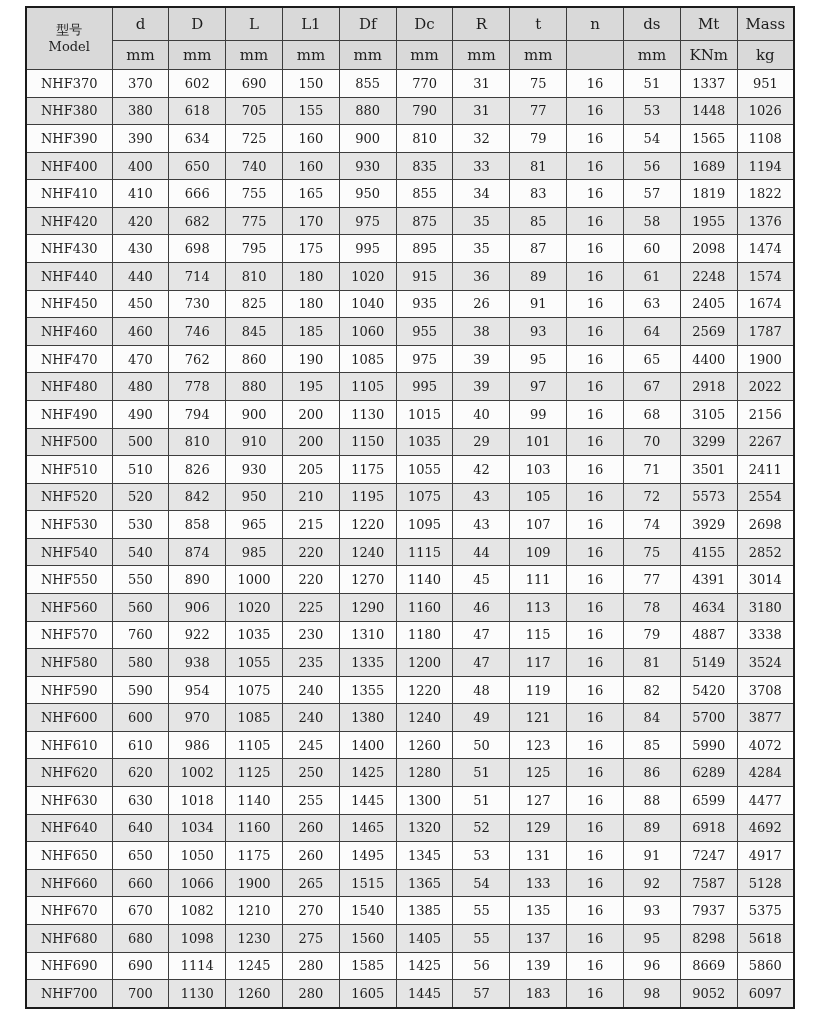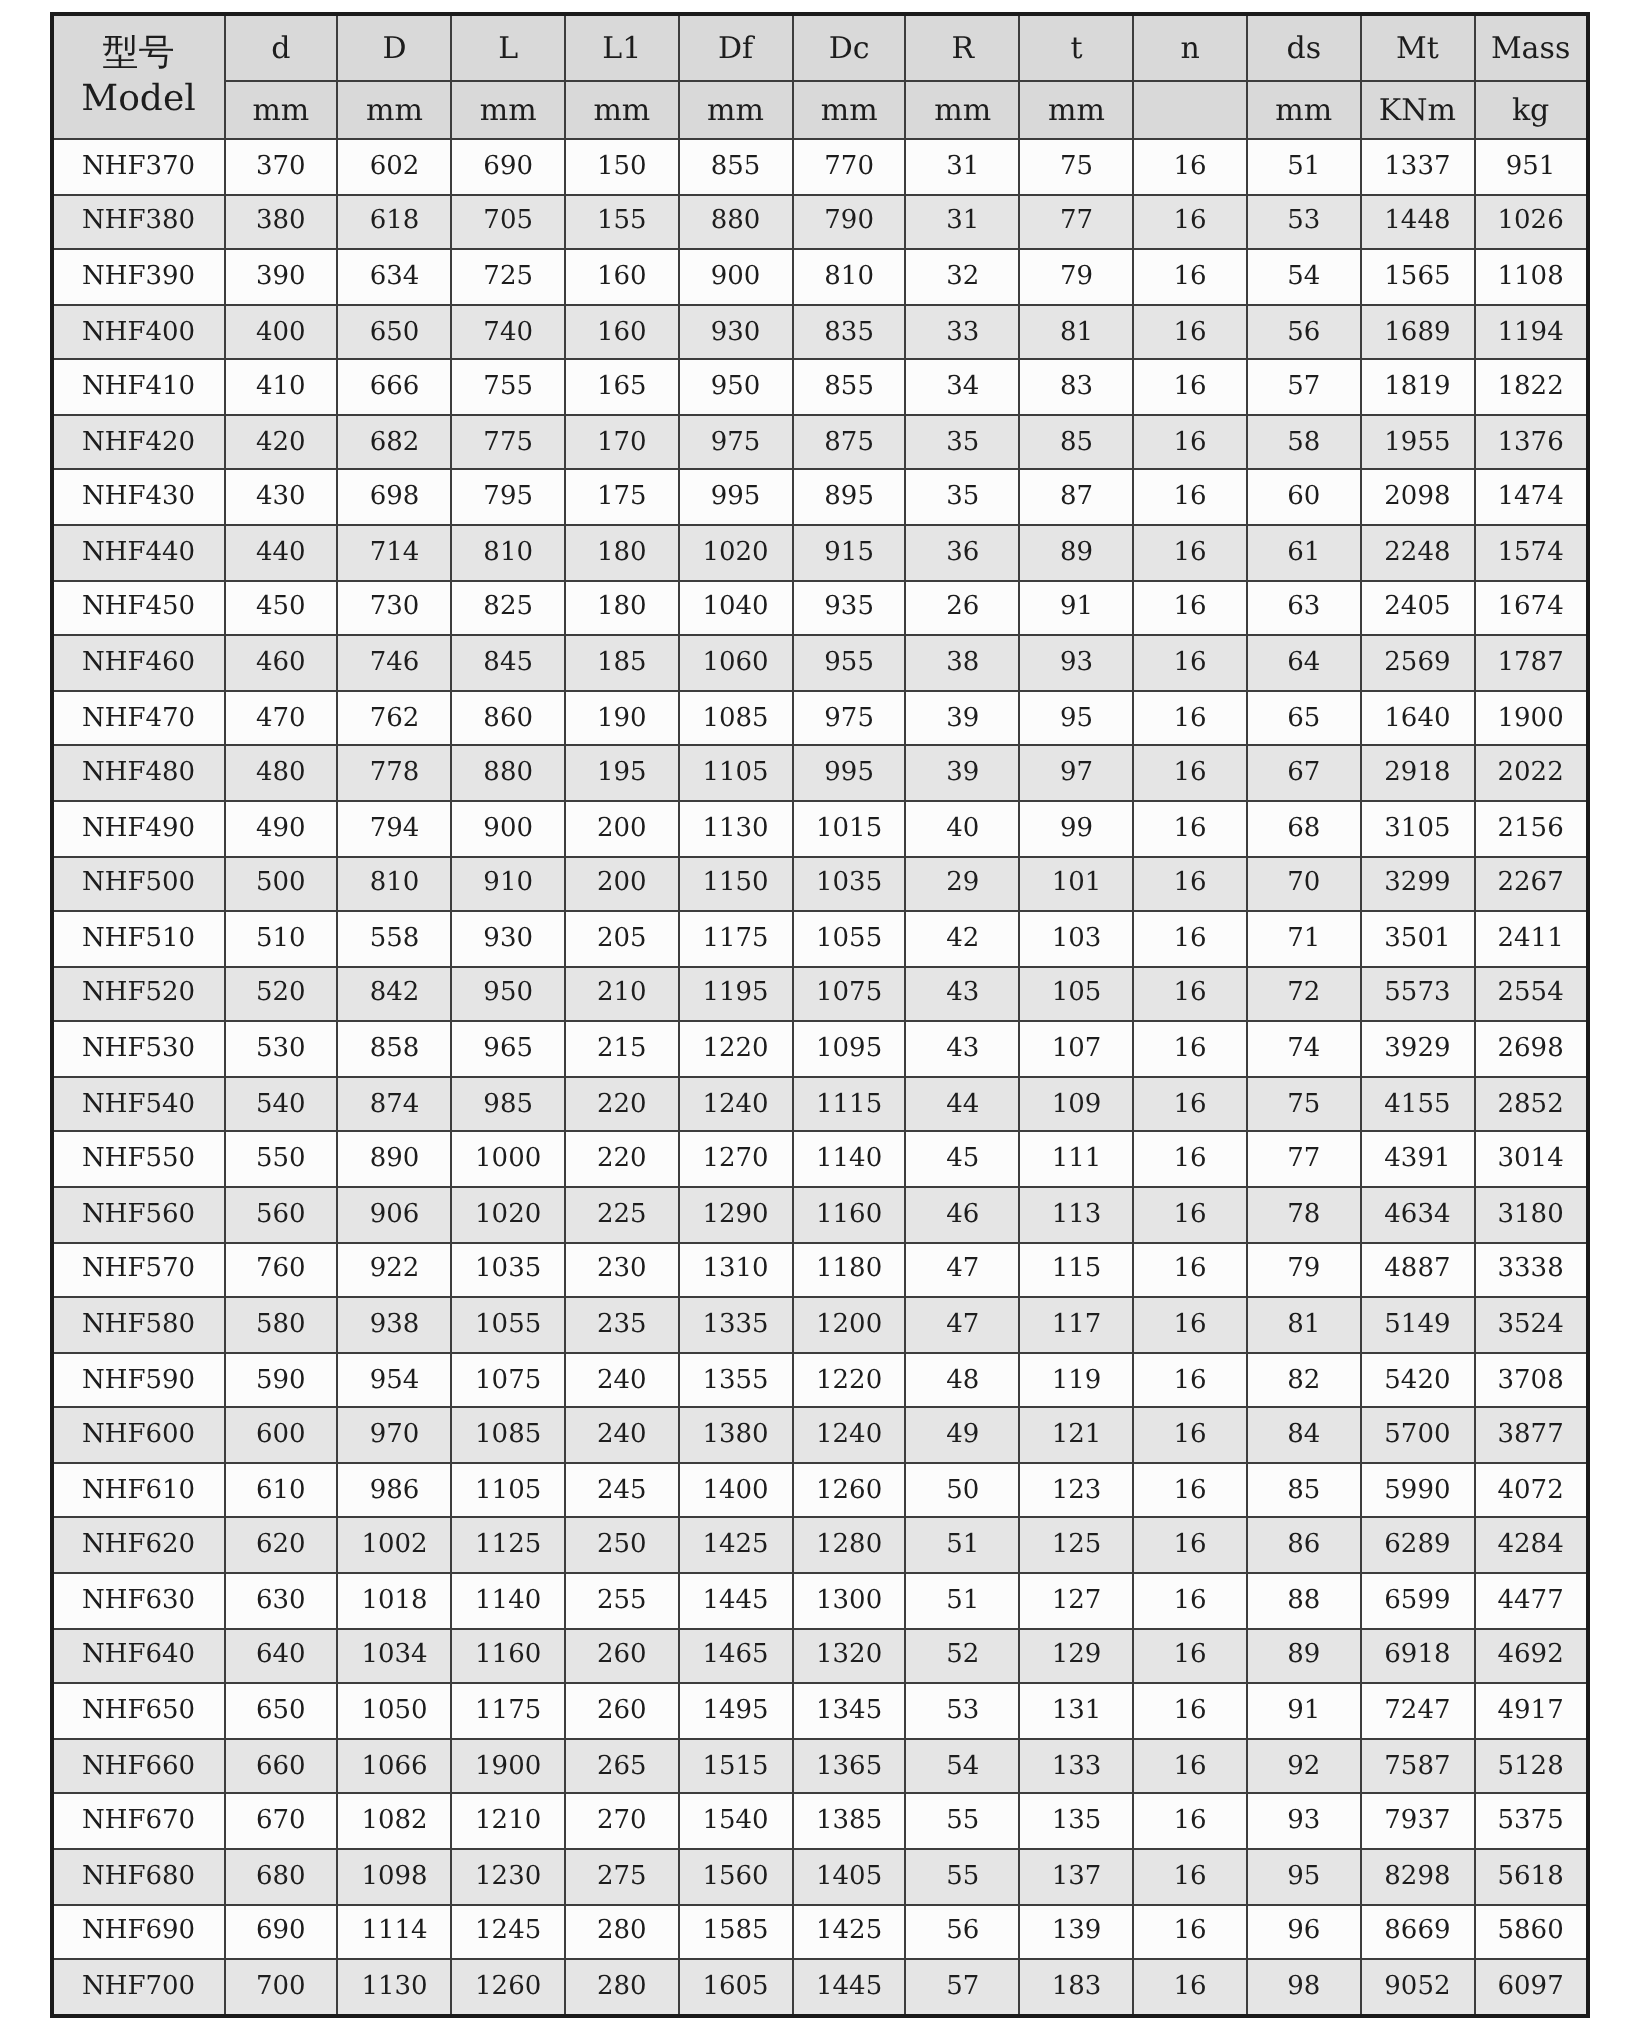--- a/index.html
+++ b/index.html
@@ -36,21 +36,21 @@
   }
   thead th {
     background: #d9d9d9;
     font-weight: normal;
     font-size: 15px;
   }
   thead tr.symbol-row th { height: 32px; }
   thead tr.unit-row th { height: 28px; }
   th.model-head {
     background: #d9d9d9;
-    font-size: 18px;
+    font-size: 13px;
     line-height: 1.25;
   }
   tbody td, tbody th.model-cell {
     font-size: 13px;
     font-weight: normal;
     height: 26.5px;
     background: #fcfcfc;
   }
   tbody tr:nth-child(even) td,
   tbody tr:nth-child(even) th.model-cell {
@@ -267,21 +267,21 @@
           <td>470</td>
           <td>762</td>
           <td>860</td>
           <td>190</td>
           <td>1085</td>
           <td>975</td>
           <td>39</td>
           <td>95</td>
           <td>16</td>
           <td>65</td>
-          <td>1640</td>
+          <td>4400</td>
           <td>1900</td>
         </tr>
         <tr>
           <th class="model-cell">NHF480</th>
           <td>480</td>
           <td>778</td>
           <td>880</td>
           <td>195</td>
           <td>1105</td>
           <td>995</td>
@@ -318,21 +318,21 @@
           <td>29</td>
           <td>101</td>
           <td>16</td>
           <td>70</td>
           <td>3299</td>
           <td>2267</td>
         </tr>
         <tr>
           <th class="model-cell">NHF510</th>
           <td>510</td>
-          <td>558</td>
+          <td>826</td>
           <td>930</td>
           <td>205</td>
           <td>1175</td>
           <td>1055</td>
           <td>42</td>
           <td>103</td>
           <td>16</td>
           <td>71</td>
           <td>3501</td>
           <td>2411</td>

